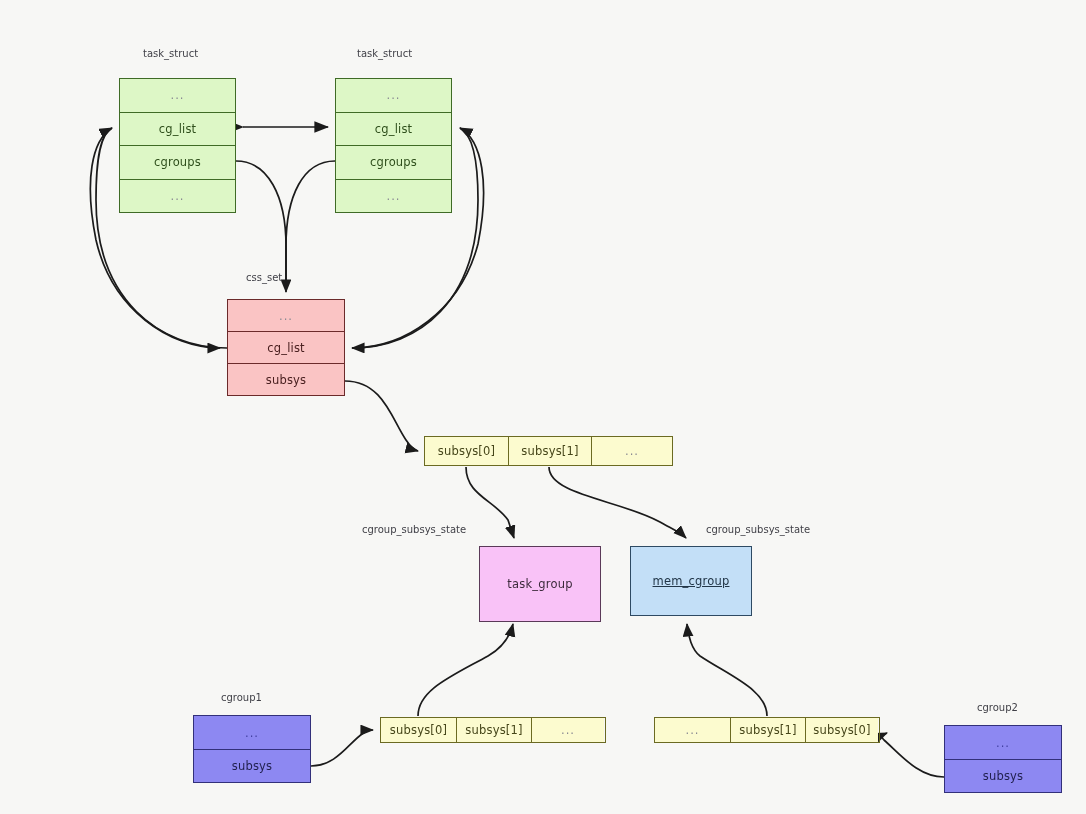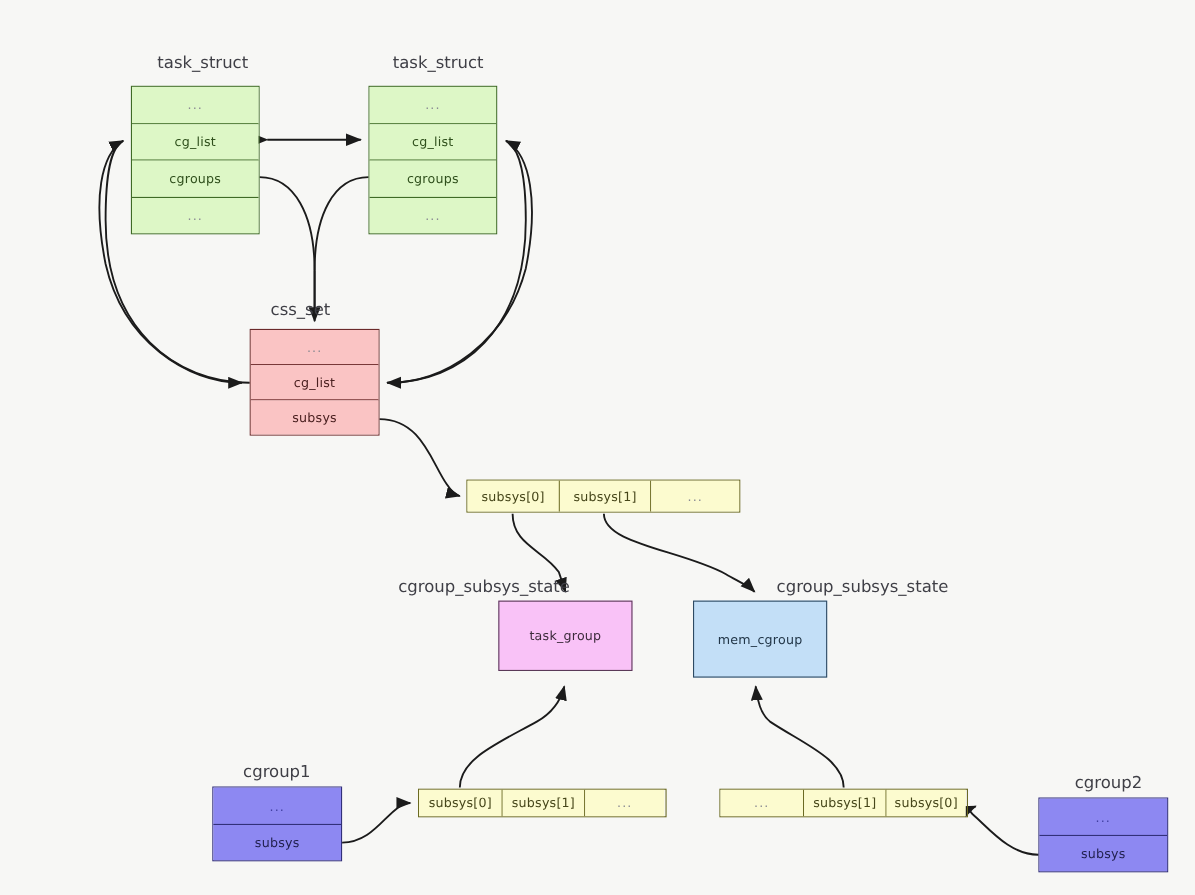--- a/index.html
+++ b/index.html
@@ -23,21 +23,21 @@
   }
   
   .vstruct{display:flex;flex-direction:column;}
   .vstruct .cell{width:100%;}
 
   
   .harray{display:flex;flex-direction:row;}
 
   .label{
     position:absolute;
-    font-size:15px;
+    font-size:10px;
     color:#3f3f46;
     white-space:nowrap;
   }
 
   
   .green{background:#ddf7c6;border:1.4px solid #3f6b26;color:#2f4f1c;}
   .green + .green{border-top:none;}
   .green-wrap{border:1.4px solid #3f6b26;}
 
   .pink{background:#fac4c4;border:1.4px solid #6b2a2a;color:#4a2020;}
@@ -129,25 +129,25 @@
     <div class="cell pink" style="height:32px;border:none;border-bottom:1.5px solid #6b2a2a;">cg_list</div>
     <div class="cell pink" style="height:31px;border:none;">subsys</div>
   </div>
 
   <div class="node harray" style="left:424px;top:436px;width:249px;height:30px;border:1.4px solid #6b6a22;">
     <div class="cell yellow" style="width:84px;height:100%;border:none;border-right:1.4px solid #6b6a22;">subsys[0]</div>
     <div class="cell yellow" style="width:83px;height:100%;border:none;border-right:1.4px solid #6b6a22;">subsys[1]</div>
     <div class="cell yellow dim" style="width:80px;height:100%;border:none;">...</div>
   </div>
 
-  <div class="node cell magenta" style="left:453px;top:546px;width:122px;height:64px;">
+  <div class="node cell magenta" style="left:479px;top:546px;width:122px;height:76px;">
     <span>task_group</span>
   </div>
 
-  <div class="node cell blue" style="left:630px;top:546px;width:122px;height:70px;">
+  <div class="node cell blue" style="left:630px;top:546px;width:122px;height:70px;text-decoration:underline;">
     <span>mem_cgroup</span>
   </div>
 
   <div class="node vstruct" style="left:193px;top:715px;width:118px;height:68px;border:1.6px solid #32307a;">
     <div class="cell purple" style="height:34px;border:none;border-bottom:1.6px solid #32307a;color:#413fa0;letter-spacing:1px;">...</div>
     <div class="cell purple" style="height:32px;border:none;">subsys</div>
   </div>
 
   <div class="node vstruct" style="left:944px;top:725px;width:118px;height:68px;border:1.6px solid #32307a;">
     <div class="cell purple" style="height:34px;border:none;border-bottom:1.6px solid #32307a;color:#413fa0;letter-spacing:1px;">...</div>

